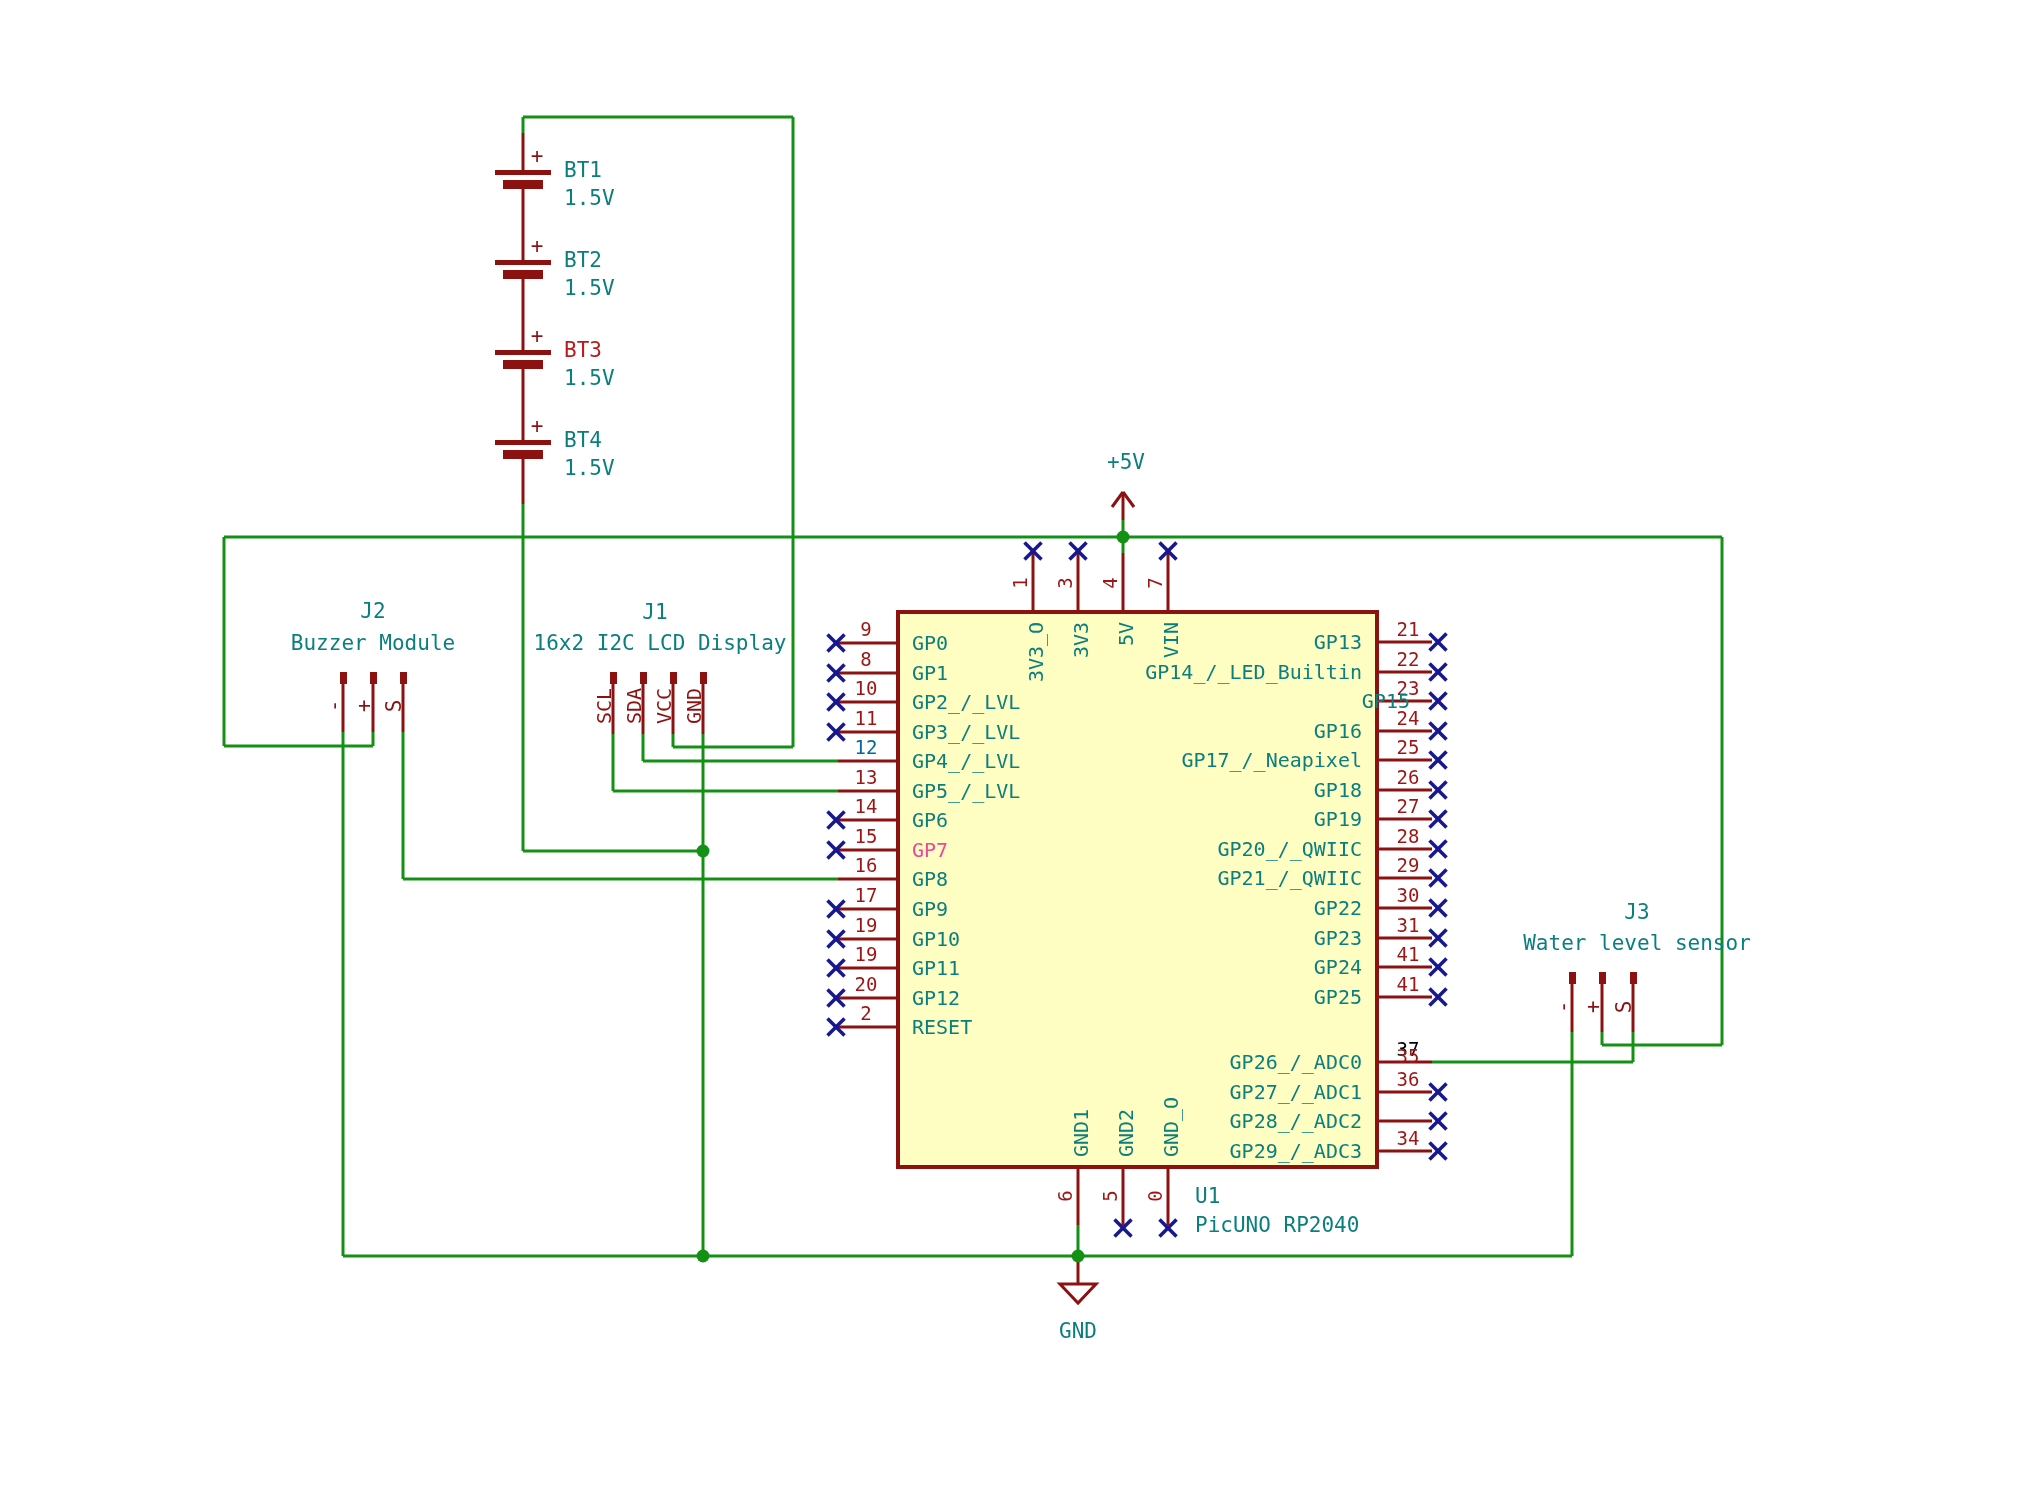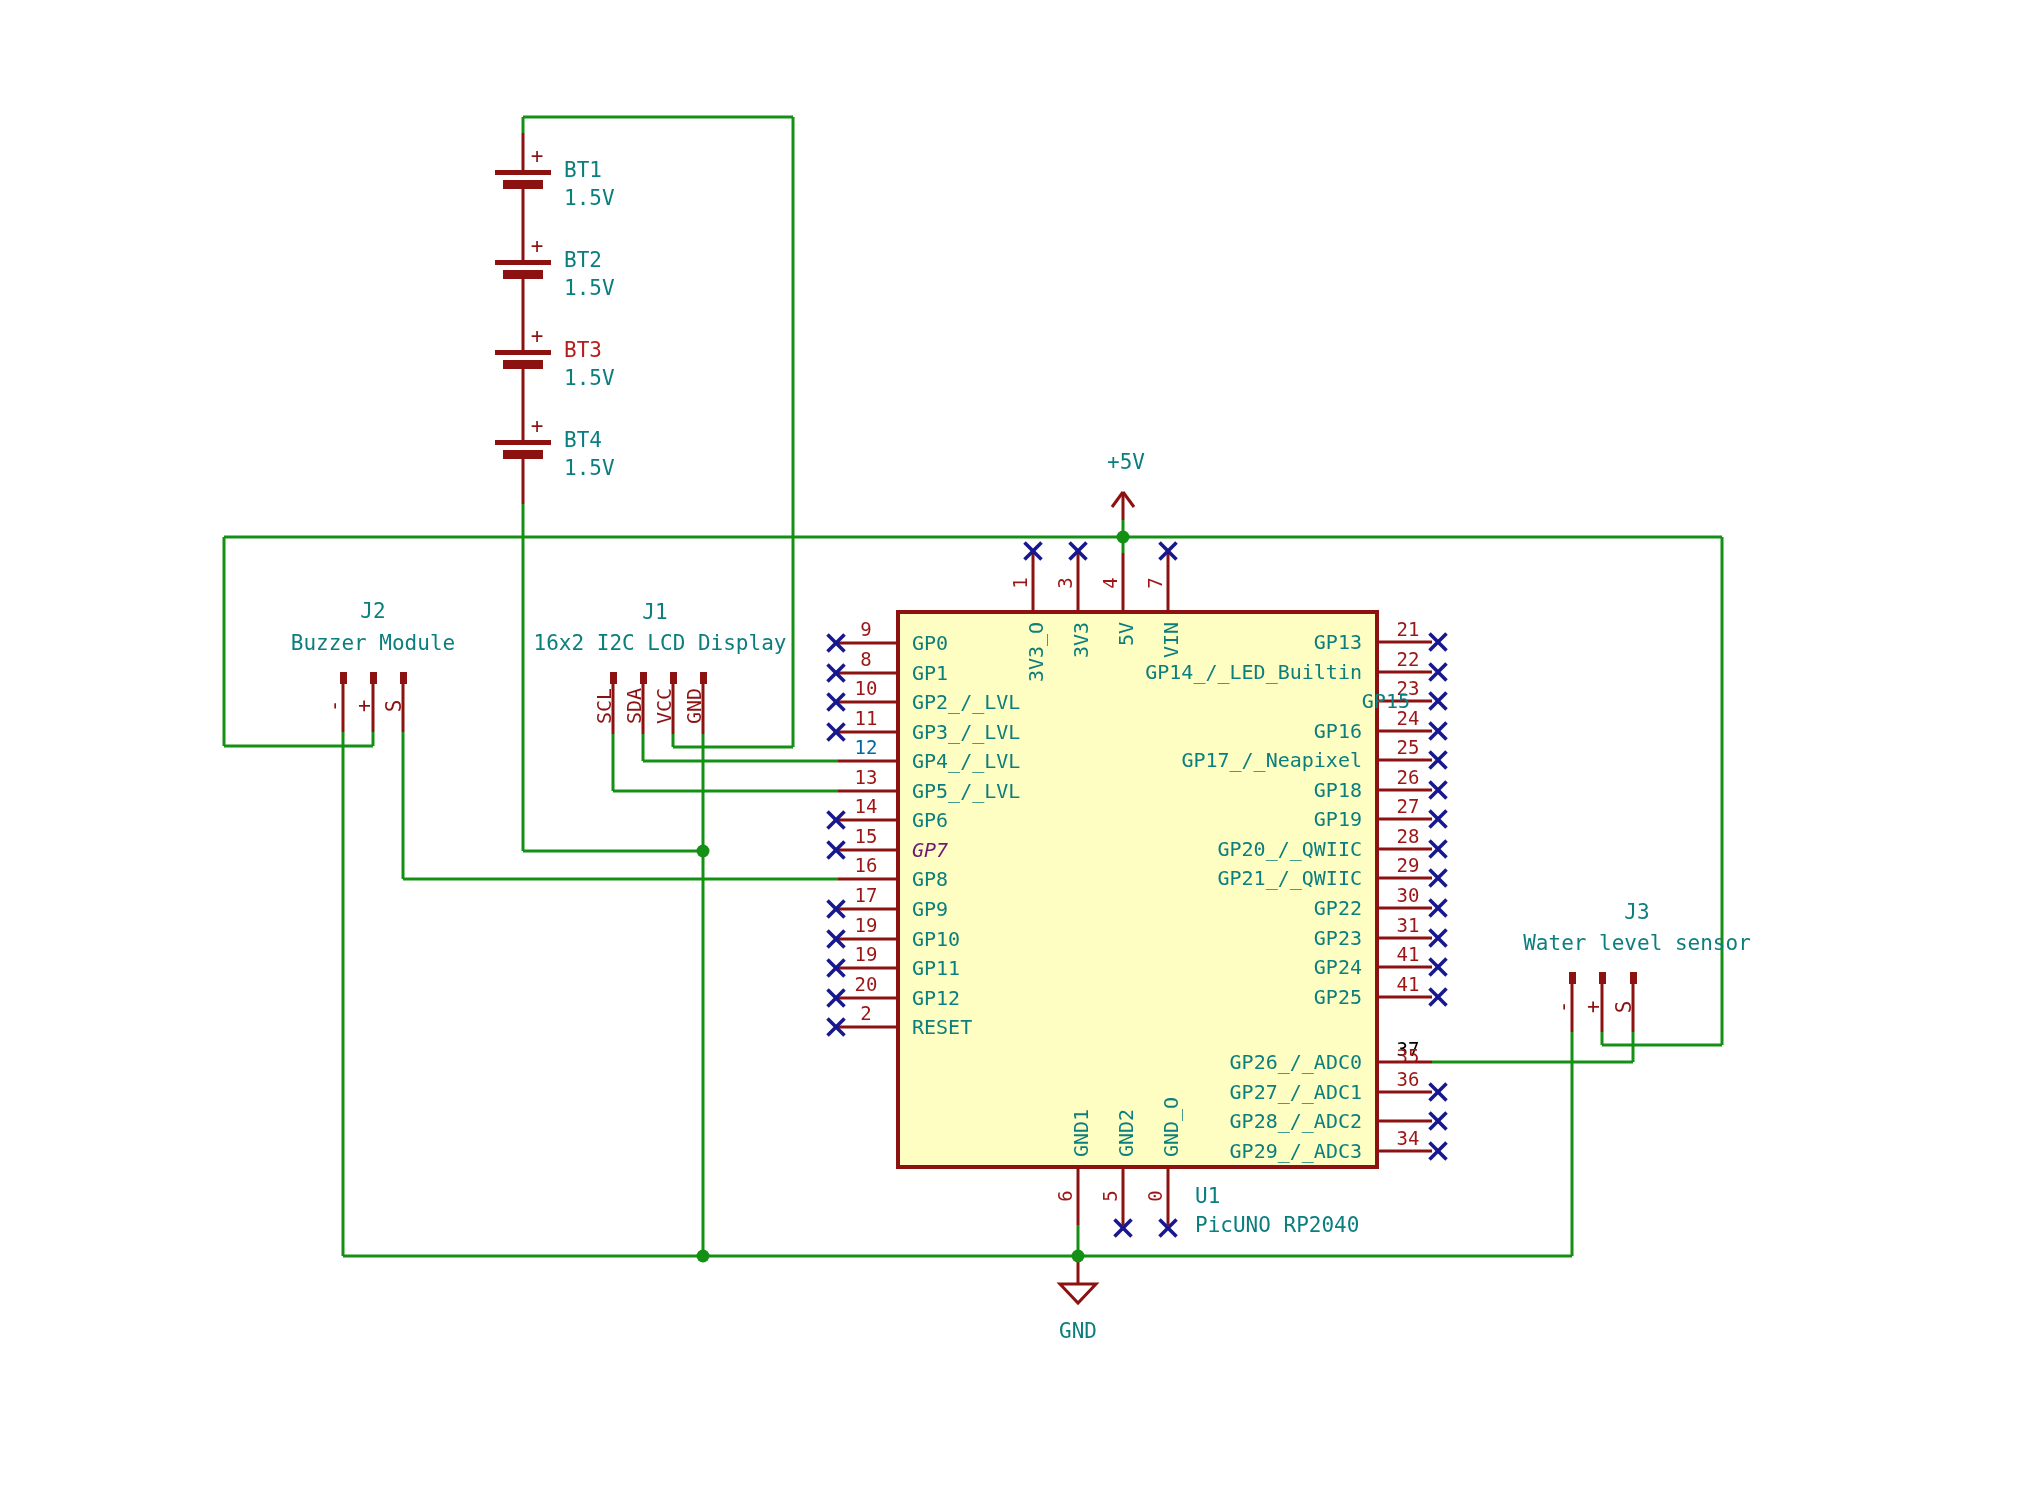--- a/index.html
+++ b/index.html
@@ -236,21 +236,21 @@
       <div class="t l s20" style="left: 912px; top: 702px; color: rgb(11, 126, 126);">GP2_/_LVL</div>
       <div class="t c s19" style="left: 866px; top: 718px; color: rgb(157, 22, 22);">11</div>
       <div class="t l s20" style="left: 912px; top: 732px; color: rgb(11, 126, 126);">GP3_/_LVL</div>
       <div class="t c s19" style="left: 866px; top: 747px; color: #0369a1;">12</div>
       <div class="t l s20" style="left: 912px; top: 761px; color: rgb(11, 126, 126);">GP4_/_LVL</div>
       <div class="t c s19" style="left: 866px; top: 777px; color: rgb(157, 22, 22);">13</div>
       <div class="t l s20" style="left: 912px; top: 791px; color: rgb(11, 126, 126);">GP5_/_LVL</div>
       <div class="t c s19" style="left: 866px; top: 806px; color: rgb(157, 22, 22);">14</div>
       <div class="t l s20" style="left: 912px; top: 820px; color: rgb(11, 126, 126);">GP6</div>
       <div class="t c s19" style="left: 866px; top: 836px; color: rgb(157, 22, 22);">15</div>
-      <div class="t l s20" style="left: 912px; top: 850px; color: #701a75; font-style: italic;">GP7</div>
+      <div class="t l s20" style="left: 912px; top: 850px; color: #ec4899;">GP7</div>
       <div class="t c s19" style="left: 866px; top: 865px; color: rgb(157, 22, 22);">16</div>
       <div class="t l s20" style="left: 912px; top: 879px; color: rgb(11, 126, 126);">GP8</div>
       <div class="t c s19" style="left: 866px; top: 895px; color: rgb(157, 22, 22);">17</div>
       <div class="t l s20" style="left: 912px; top: 909px; color: rgb(11, 126, 126);">GP9</div>
       <div class="t c s19" style="left: 866px; top: 925px; color: rgb(157, 22, 22);">19</div>
       <div class="t l s20" style="left: 912px; top: 939px; color: rgb(11, 126, 126);">GP10</div>
       <div class="t c s19" style="left: 866px; top: 954px; color: rgb(157, 22, 22);">19</div>
       <div class="t l s20" style="left: 912px; top: 968px; color: rgb(11, 126, 126);">GP11</div>
       <div class="t c s19" style="left: 866px; top: 984px; color: rgb(157, 22, 22);">20</div>
       <div class="t l s20" style="left: 912px; top: 998px; color: rgb(11, 126, 126);">GP12</div>

